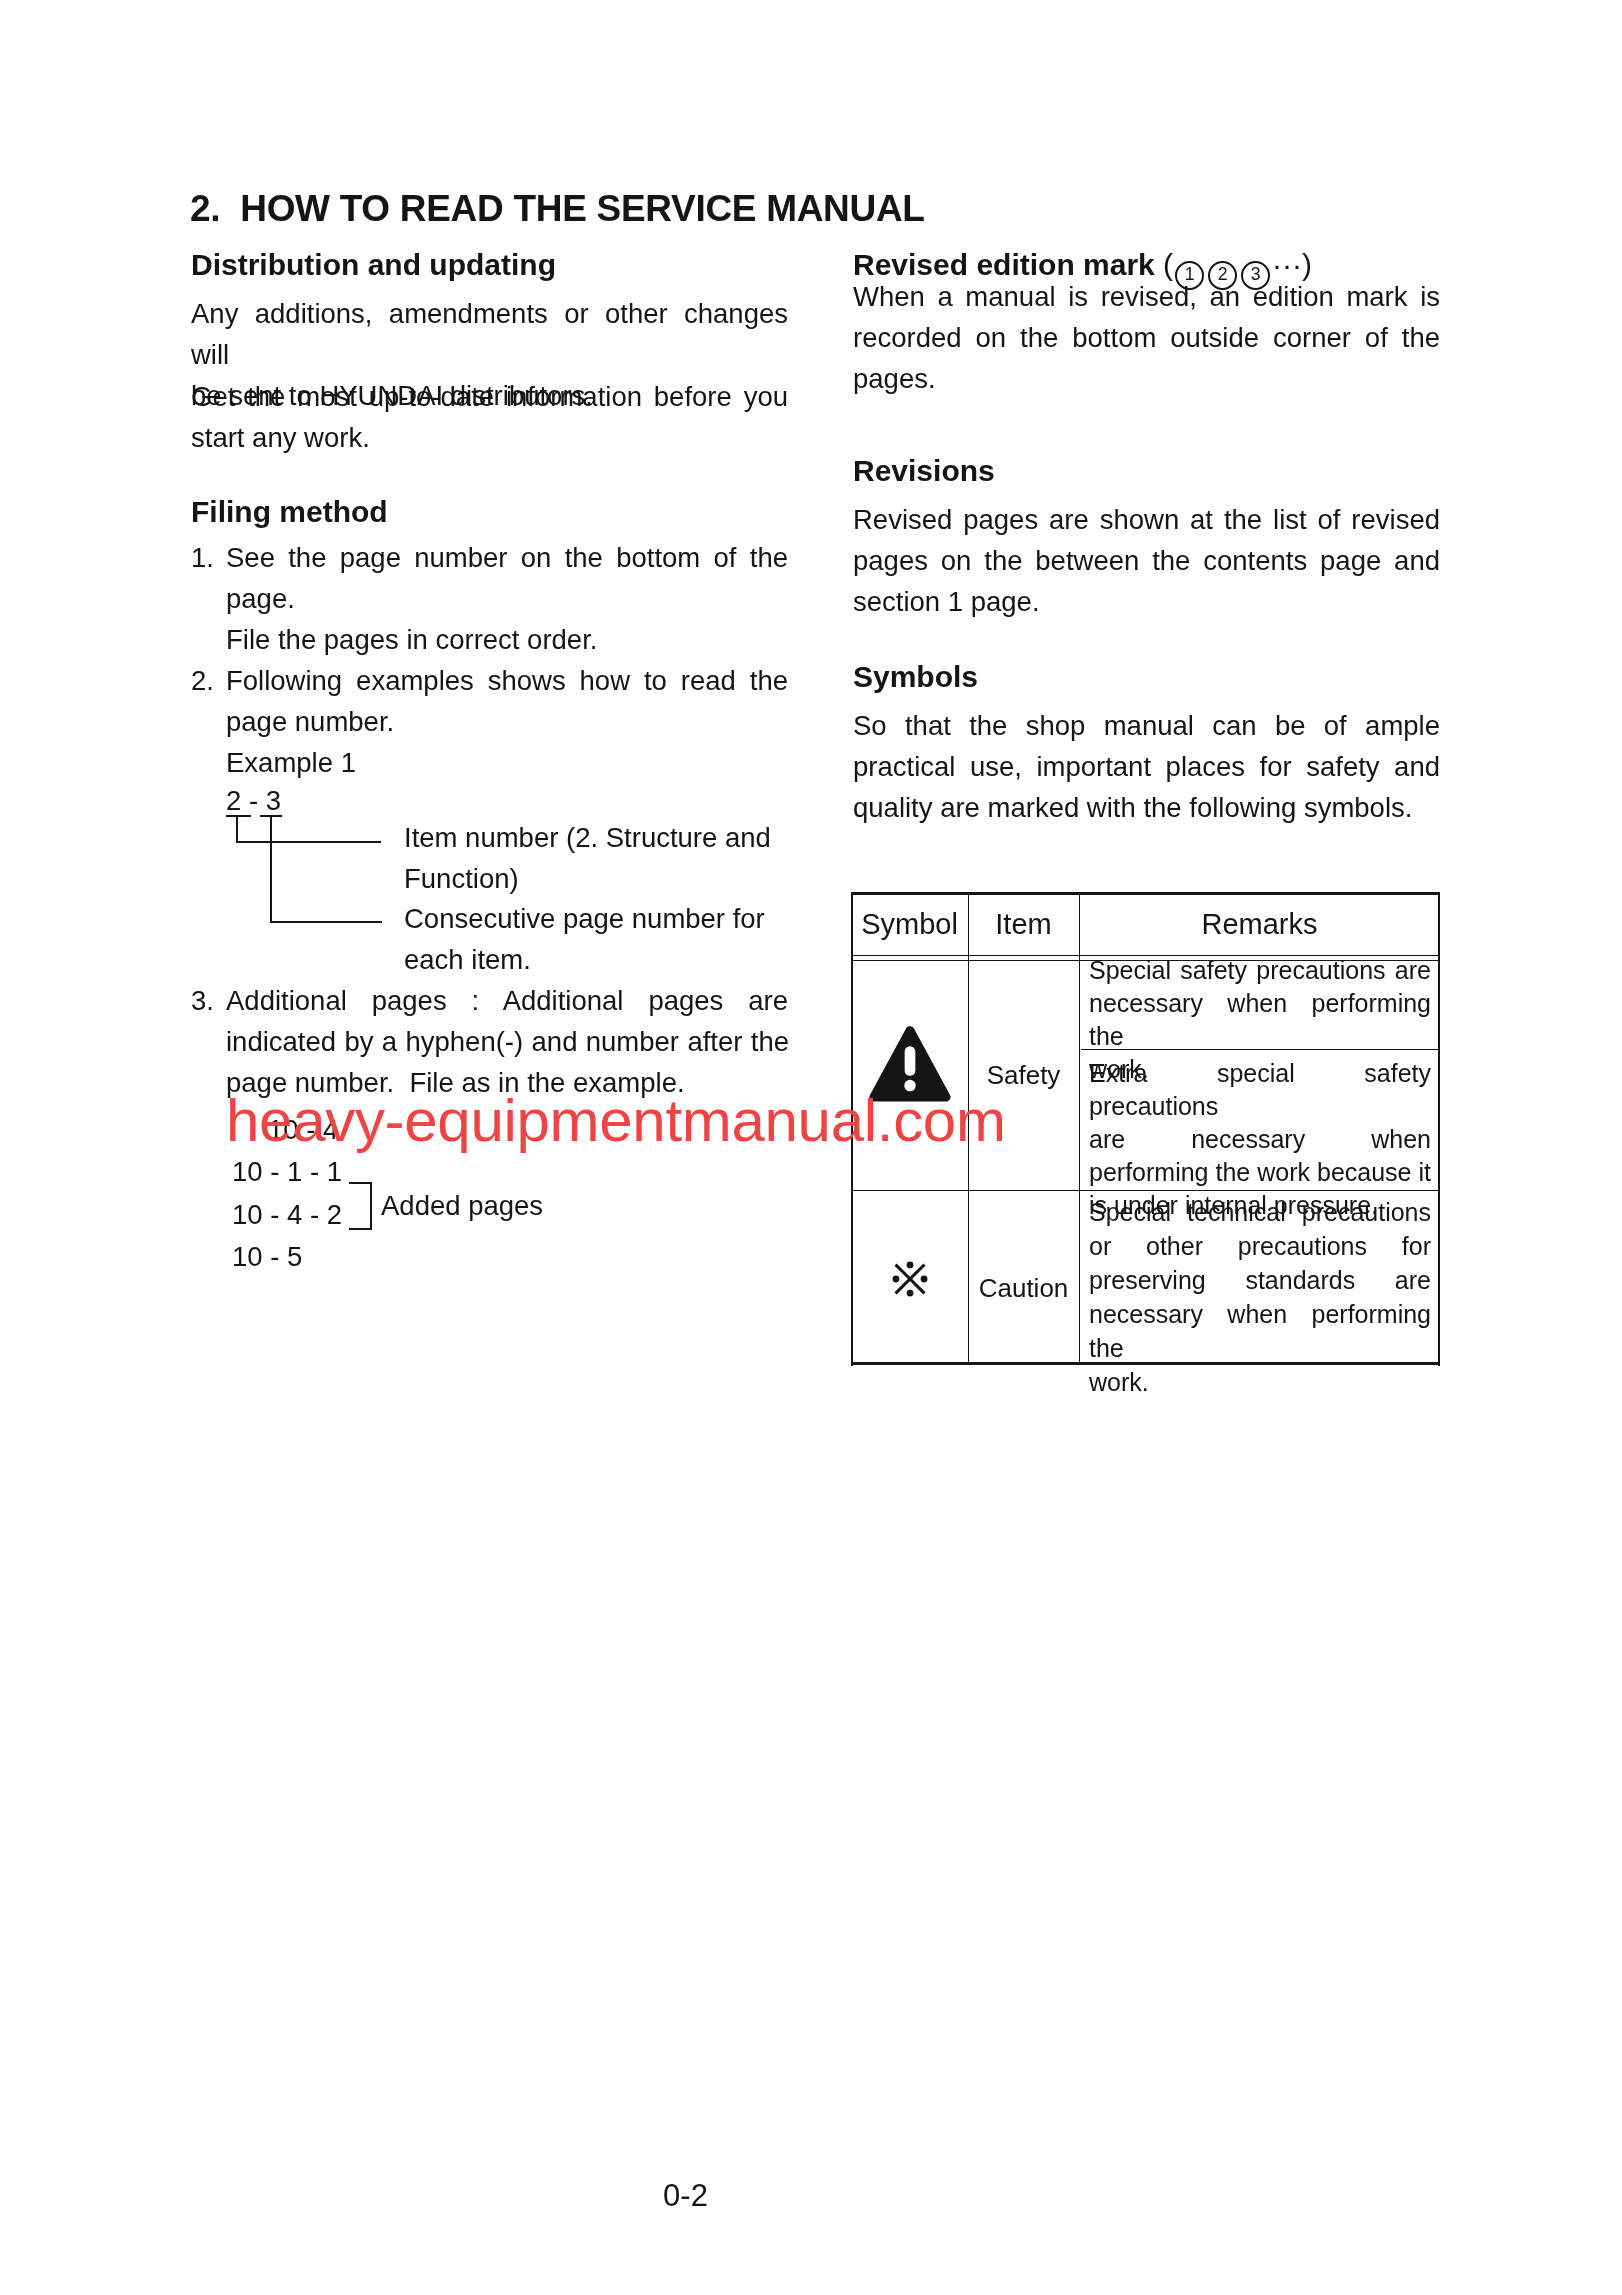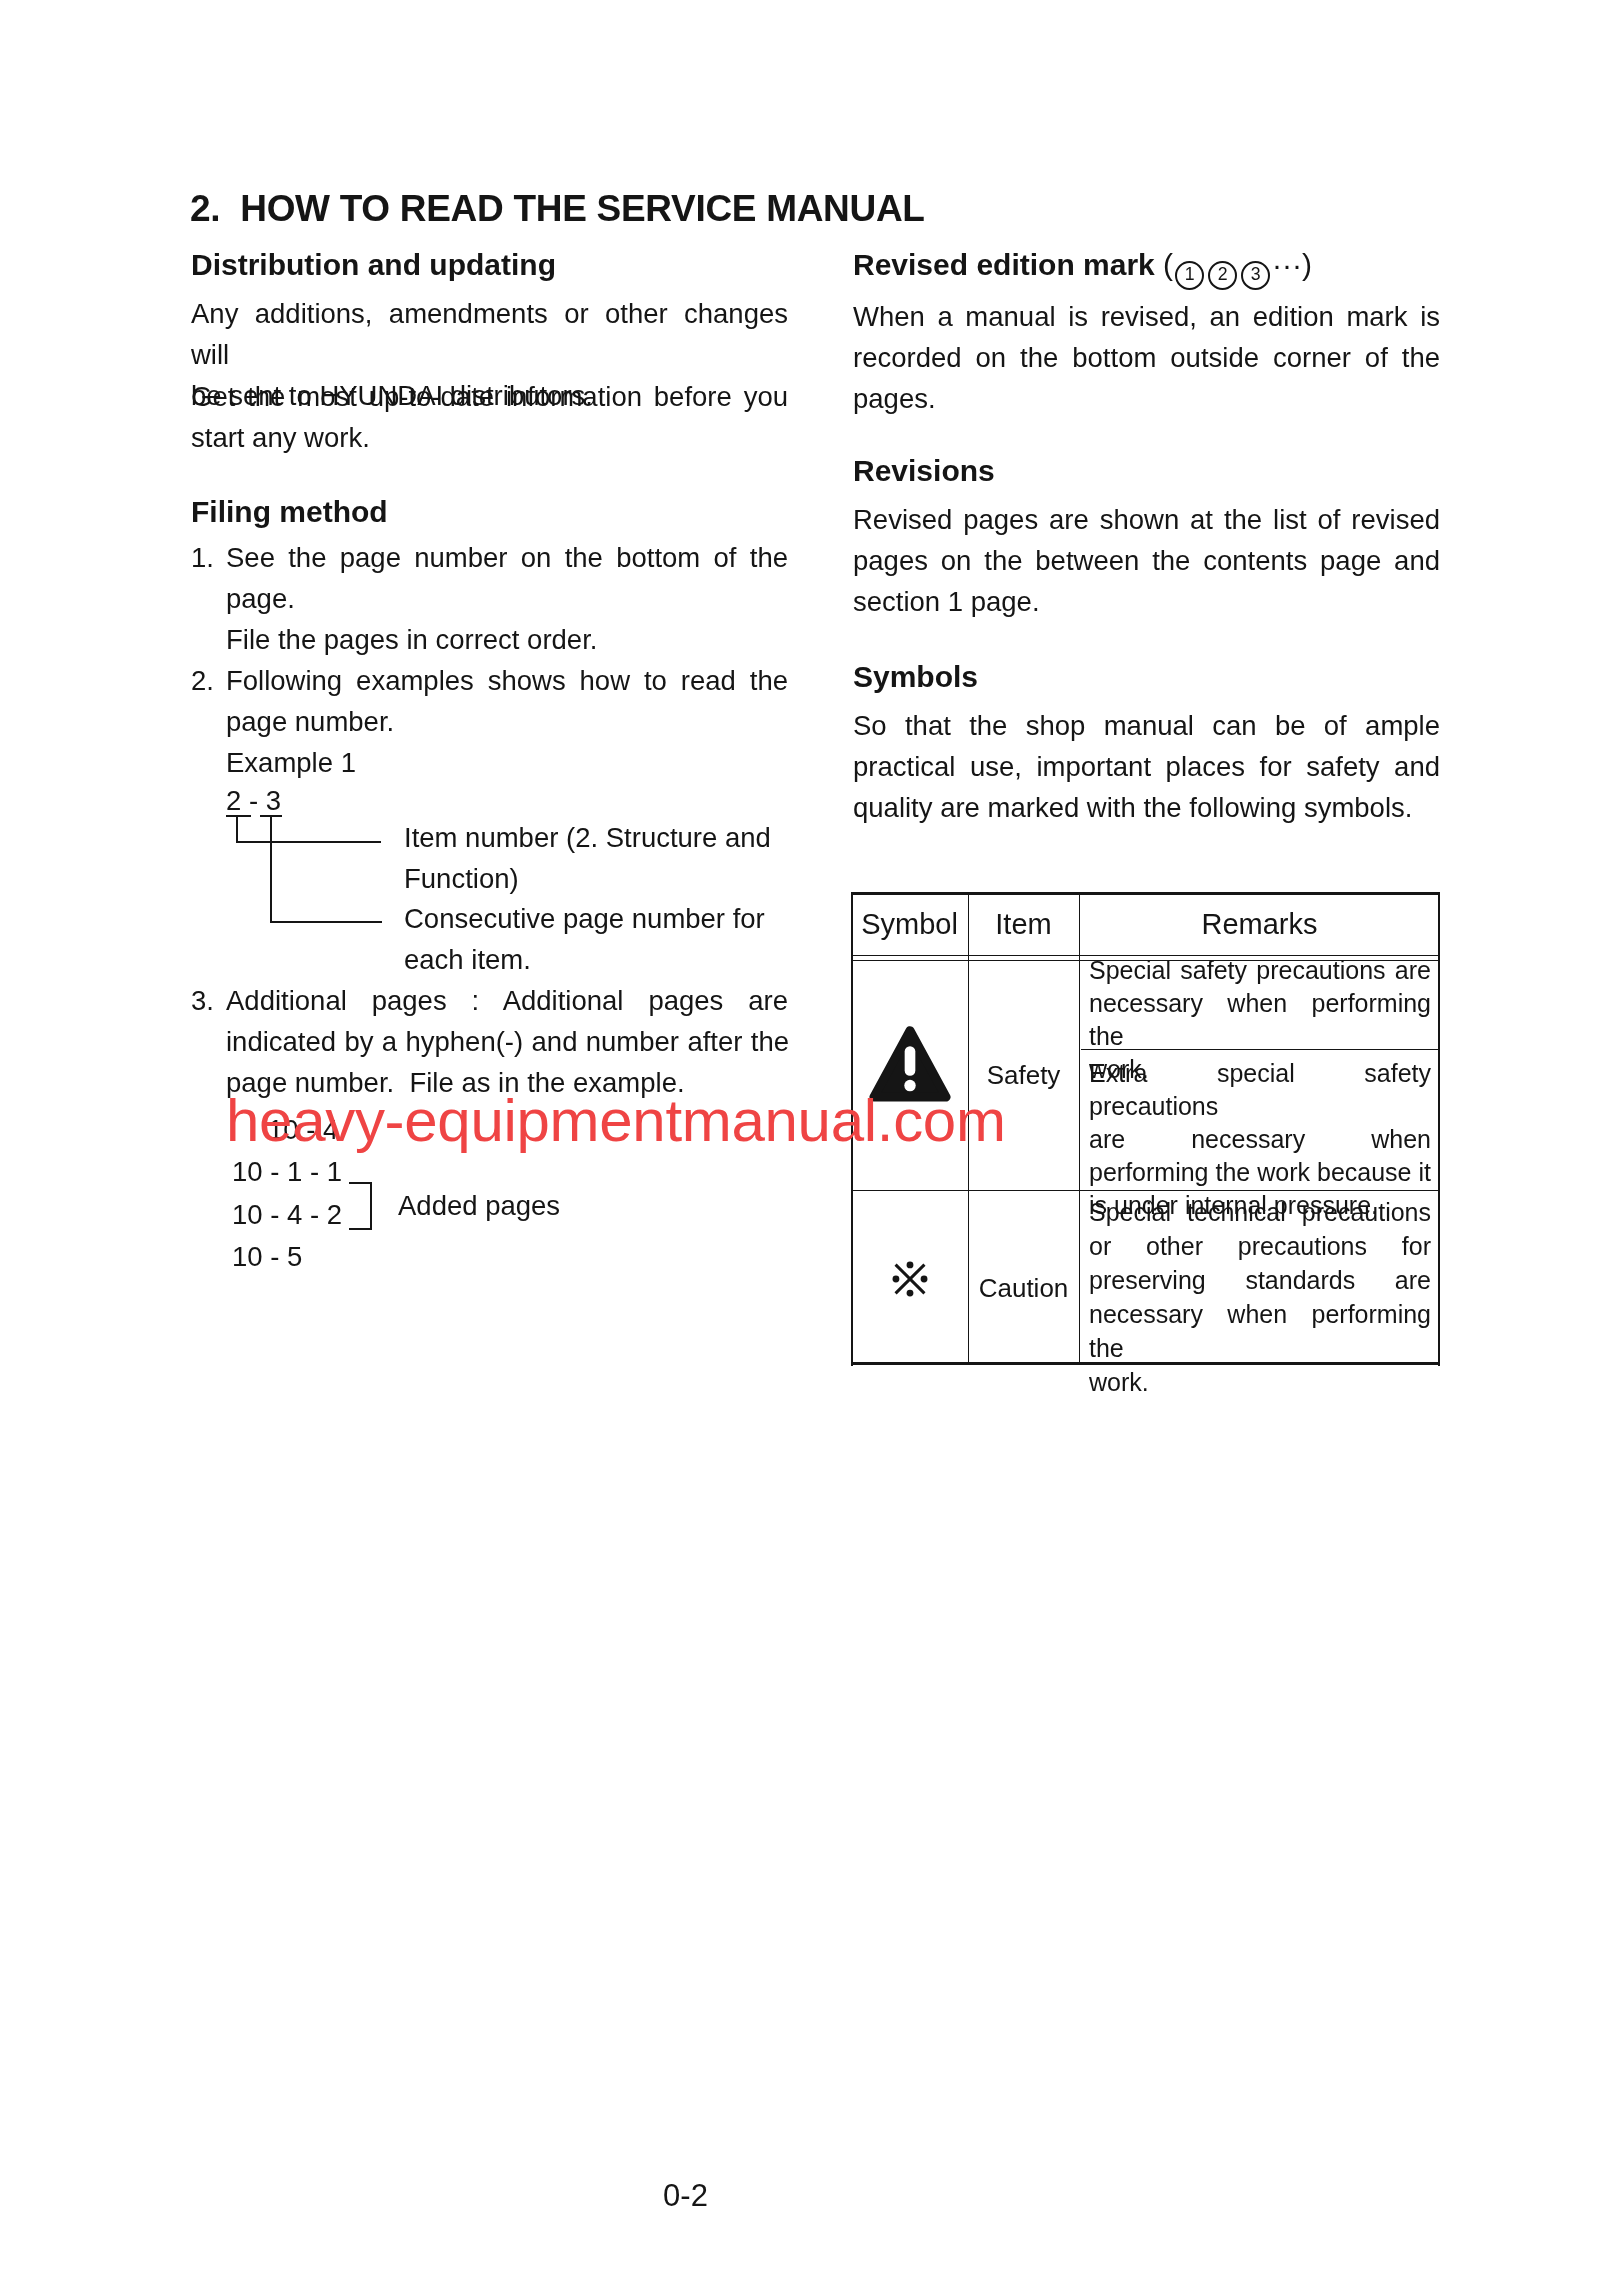--- a/index.html
+++ b/index.html
@@ -108,27 +108,27 @@
     </div>
 
   <div class="abs exnum" style="left:232px;top:1116px;padding-left:36px;">10 - 4</div>
   <div class="abs exnum" style="left:232px;top:1158px;">10 - 1 - 1</div>
   <div class="abs exnum" style="left:232px;top:1201px;">10 - 4 - 2</div>
   <div class="abs exnum" style="left:232px;top:1243px;">10 - 5</div>
 
   <div class="rule" style="left:349px;top:1182px;width:22px;height:2px;"></div>
   <div class="rule" style="left:370px;top:1182px;width:2px;height:48px;"></div>
   <div class="rule" style="left:349px;top:1228px;width:22px;height:2px;"></div>
-  <div class="abs" style="left:381px;top:1192px;font-size:27.5px;line-height:1;margin-left:17px;">Added pages</div>
+  <div class="abs" style="left:381px;top:1192px;font-size:27.5px;line-height:1;">Added pages</div>
 
   <div class="abs h2" style="left:853px;top:250px;">
     <span>Revised edition mark</span><span class="h2-normal"> (</span><span class="h2-normal"><span class="circle-num">1</span><span class="circle-num">2</span><span class="circle-num">3</span></span><span class="h2-normal">···)</span>
   </div>
 
-  <div class="abs body-block" style="left:853px;top:296px;width:587px;">
+  <div class="abs body-block" style="left:853px;top:276px;width:587px;">
       <div class="ln jl">When a manual is revised, an edition mark is</div>
       <div class="ln jl">recorded on the bottom outside corner of the</div>
       <div class="ln">pages.</div>
     </div>
 
   <div class="abs h2" style="left:853px;top:456px;">Revisions</div>
 
   <div class="abs body-block" style="left:853px;top:499px;width:587px;">
       <div class="ln jl">Revised pages are shown at the list of revised</div>
       <div class="ln jl">pages on the between the contents page and</div>

